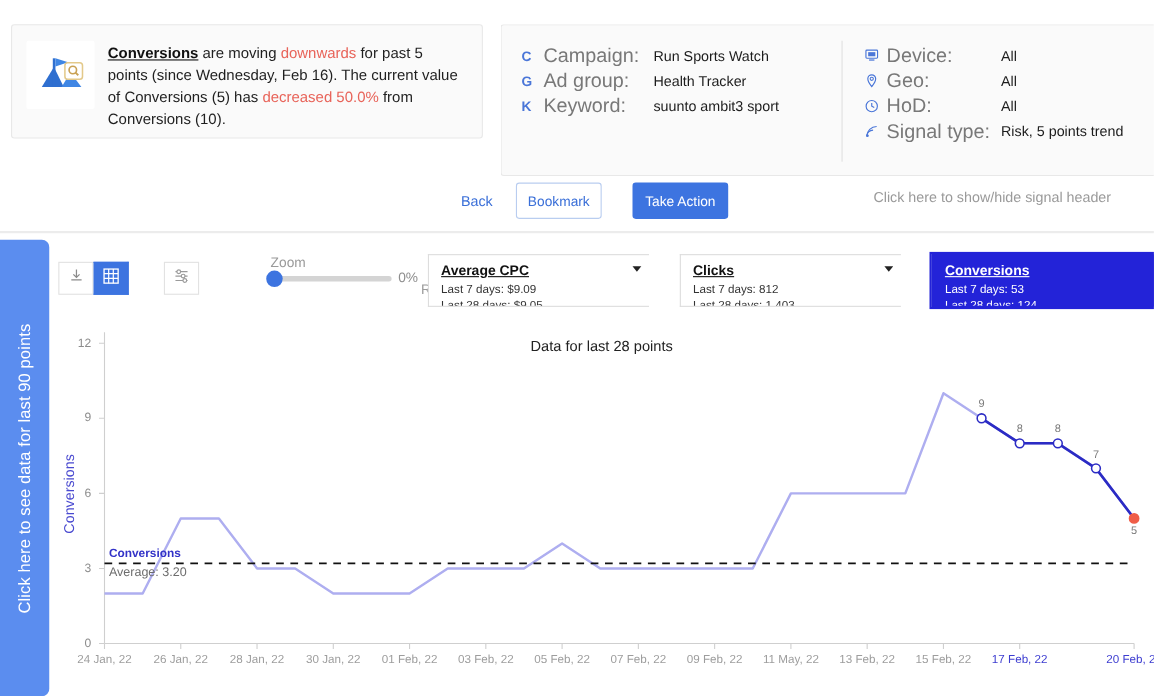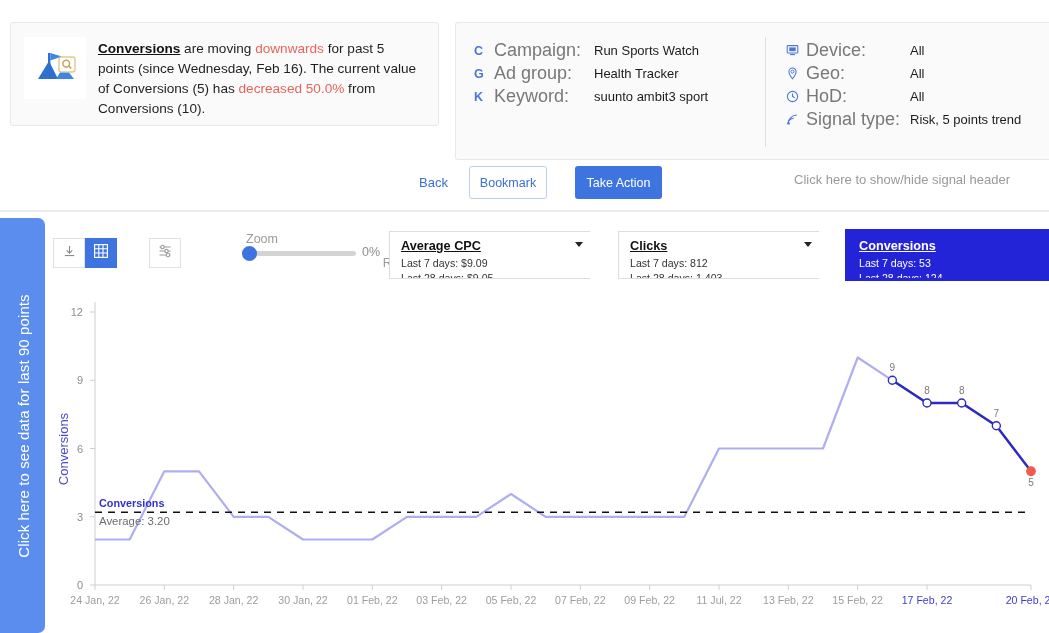--- a/index.html
+++ b/index.html
@@ -374,20 +374,21 @@
       </div>
       <div class="metric-tab active">
         <div class="m-title">Conversions</div>
         <div class="m-sub">Last 7 days: 53</div>
         <div class="m-sub">Last 28 days: 124</div>
       </div>
     </div>
   </div>
 
   <div class="chart-area">
+    <div class="chart-title">Data for last 28 points</div>
     <div class="y-axis-title" id="yAxisTitle" style="left: 18px; top: 158.5px;">Conversions</div>
     <svg class="chart-svg" id="chartSvg" width="1004" height="343">
         <line x1="50" y1="12" x2="50" y2="295" stroke="#cfcfcf" stroke-width="1"></line>
         <line x1="50" y1="295" x2="986" y2="295" stroke="#cfcfcf" stroke-width="1"></line>
         <line x1="45" y1="295" x2="50" y2="295" stroke="#cfcfcf" stroke-width="1"></line>
         <line x1="45" y1="226.75" x2="50" y2="226.75" stroke="#cfcfcf" stroke-width="1"></line>
         <line x1="45" y1="158.5" x2="50" y2="158.5" stroke="#cfcfcf" stroke-width="1"></line>
         <line x1="45" y1="90.25" x2="50" y2="90.25" stroke="#cfcfcf" stroke-width="1"></line>
         <line x1="45" y1="22" x2="50" y2="22" stroke="#cfcfcf" stroke-width="1"></line>
         <line x1="50" y1="295" x2="50" y2="300" stroke="#cfcfcf" stroke-width="1"></line>
@@ -421,21 +422,21 @@
         <div class="y-tick-label" style="left: 16px; top: 22px;">12</div>
         <div class="x-tick-label" style="left: 50px; top: 304px;">24 Jan, 22</div>
         <div class="x-tick-label" style="left: 119.333px; top: 304px;">26 Jan, 22</div>
         <div class="x-tick-label" style="left: 188.667px; top: 304px;">28 Jan, 22</div>
         <div class="x-tick-label" style="left: 258px; top: 304px;">30 Jan, 22</div>
         <div class="x-tick-label" style="left: 327.333px; top: 304px;">01 Feb, 22</div>
         <div class="x-tick-label" style="left: 396.667px; top: 304px;">03 Feb, 22</div>
         <div class="x-tick-label" style="left: 466px; top: 304px;">05 Feb, 22</div>
         <div class="x-tick-label" style="left: 535.333px; top: 304px;">07 Feb, 22</div>
         <div class="x-tick-label" style="left: 604.667px; top: 304px;">09 Feb, 22</div>
-        <div class="x-tick-label" style="left: 674px; top: 304px;">11 Jul, 22</div>
+        <div class="x-tick-label" style="left: 674px; top: 304px;">11 May, 22</div>
         <div class="x-tick-label" style="left: 743.333px; top: 304px;">13 Feb, 22</div>
         <div class="x-tick-label" style="left: 812.667px; top: 304px;">15 Feb, 22</div>
         <div class="x-tick-label hl" style="left: 882px; top: 304px;">17 Feb, 22</div>
         <div class="x-tick-label hl" style="left: 986px; top: 304px;">20 Feb, 22</div>
         <div class="avg-title" style="left: 54px; top: 207.2px;">Conversions</div>
         <div class="avg-sub" style="left: 54px; top: 225.2px;">Average: 3.20</div>
         <div class="pt-label" style="left: 847.333px; top: 72.25px;">9</div>
         <div class="pt-label" style="left: 882px; top: 95px;">8</div>
         <div class="pt-label" style="left: 916.667px; top: 95px;">8</div>
         <div class="pt-label" style="left: 951.333px; top: 117.75px;">7</div>

